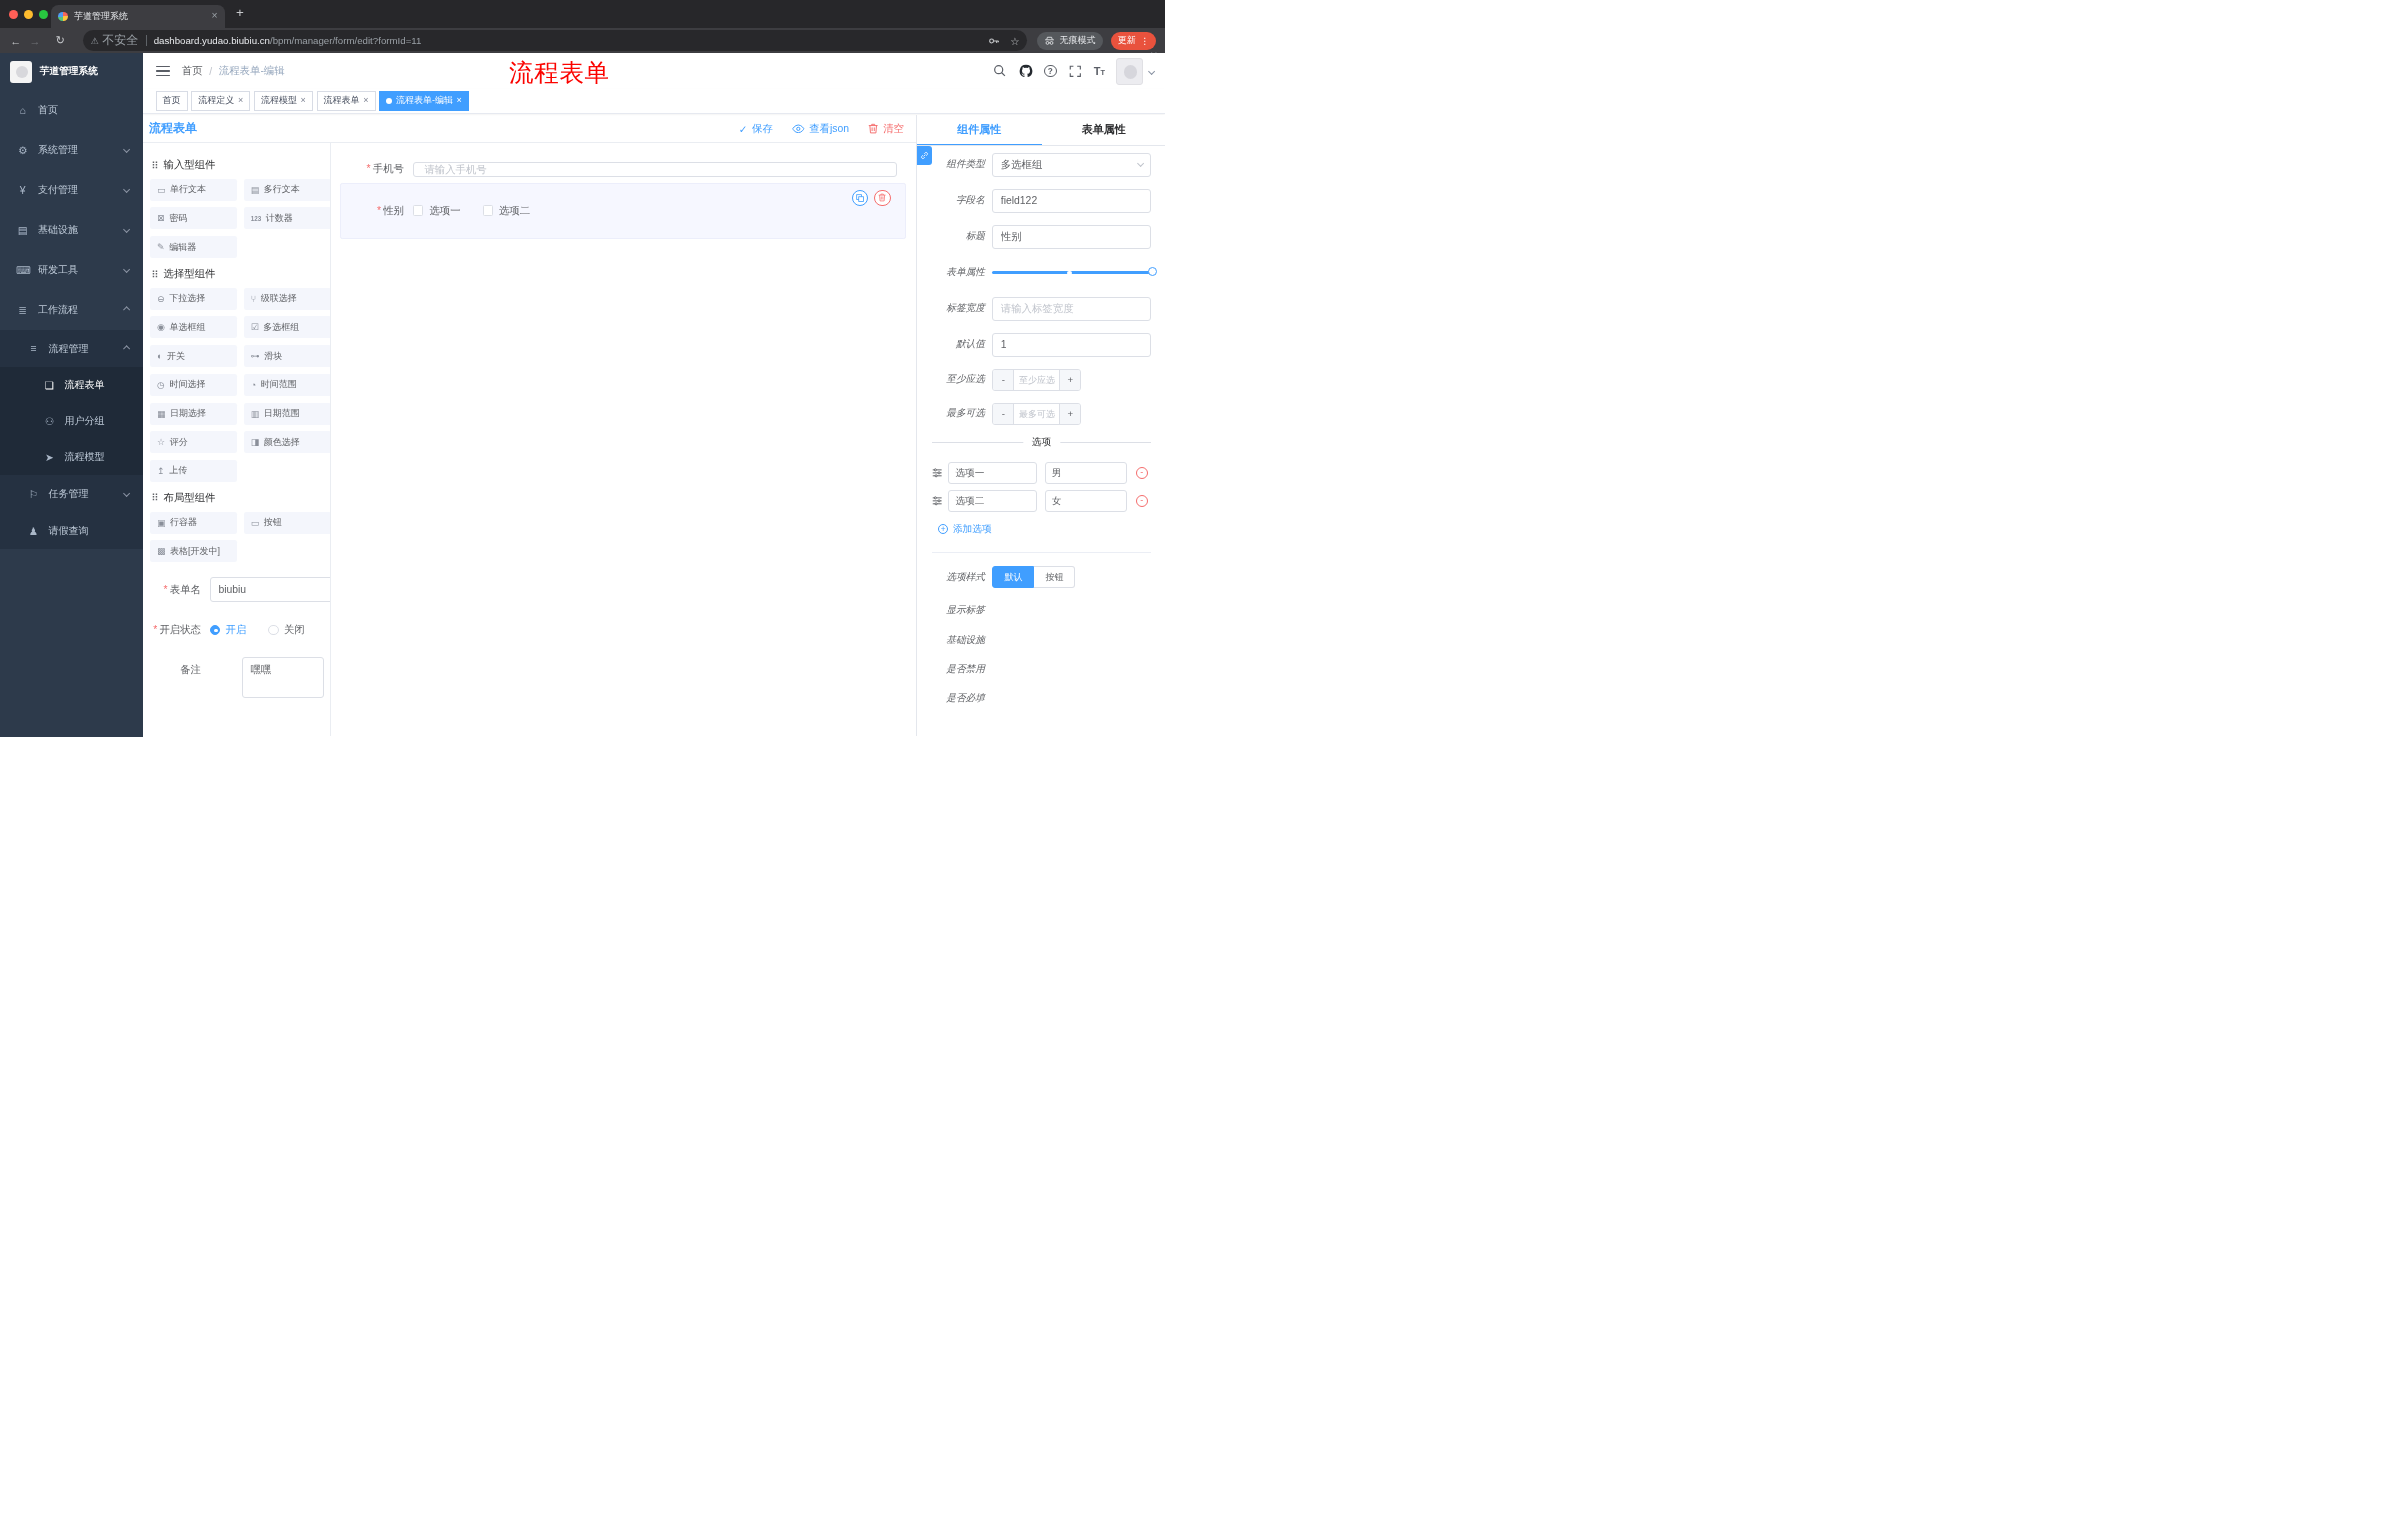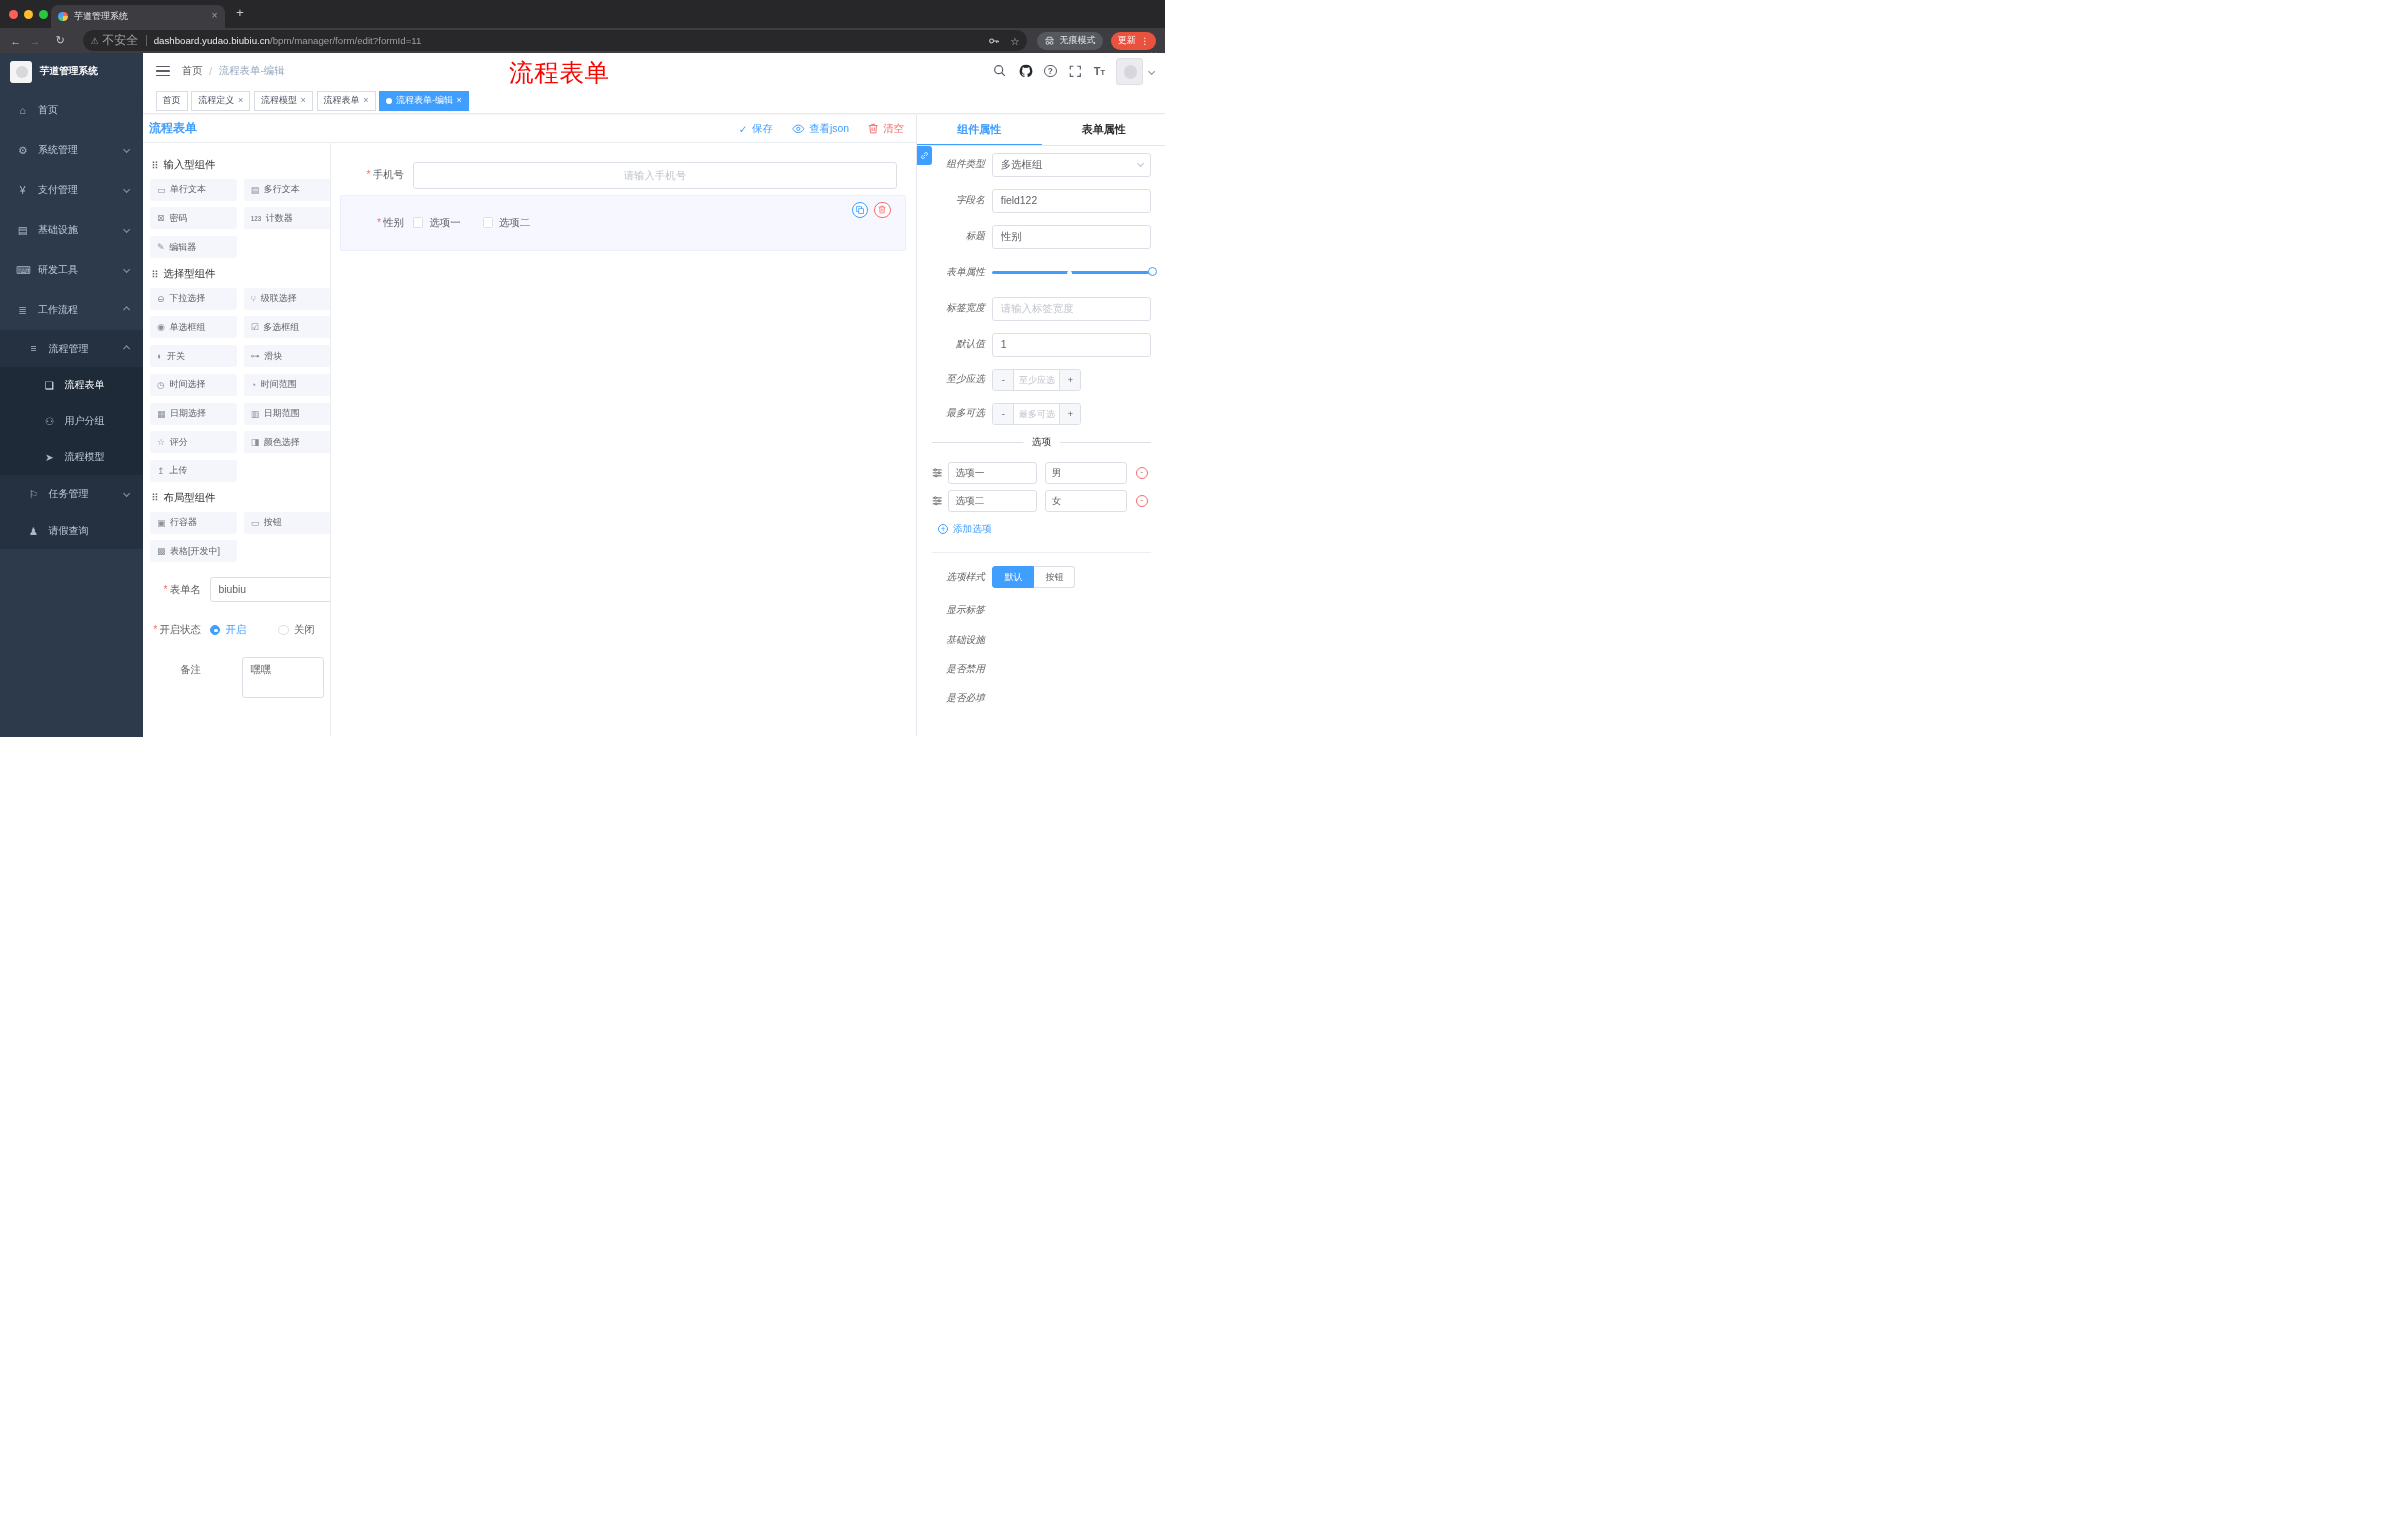--- a/index.html
+++ b/index.html
@@ -98,32 +98,32 @@
   .chip .cicon { font-size:9px; color:#8a8f99; flex:none; }
   .chip .cicon.num { font-size:6.3px; font-weight:bold; letter-spacing:0; }
 
   .meta { padding:15px 6px 0 0; }
   .meta-row { display:flex; align-items:center; margin-bottom:15px; }
   .meta-row.top { align-items:flex-start;gap:32px; }
   .mlabel { width:58px; text-align:right; font-size:10.4px; color:#606266; flex:none; margin-right:9px; line-height:25px; }
   .req { color:#f56c6c; margin-right:2.2px; }
   .minput { flex:1; height:25px; border:0.7px solid #dcdfe6; border-radius:3px; padding:0 7.4px; font-size:10.4px; color:#606266; font-family:inherit; outline:none; }
   .mtextarea { flex:1; height:41px; border:0.7px solid #dcdfe6; border-radius:3px; padding:4.5px 7.4px; font-size:10.4px; color:#606266; resize:none; font-family:inherit; outline:none; }
-  .radios { display:flex; gap:32px; height:25px; }
+  .radios { display:flex; gap:22px; height:25px; }
   .radio { display:flex; align-items:center; gap:5.2px; font-size:10.4px; color:#606266; cursor:pointer; }
   .rdot { width:10.4px; height:10.4px; border-radius:50%; border:0.7px solid #dcdfe6; background:#fff; position:relative; flex:none; }
   .radio.checked { color:#409eff; }
   .radio.checked .rdot { background:#409eff; border-color:#409eff; }
   .radio.checked .rdot::after { content:""; position:absolute; left:3.3px; top:3.3px; width:3.3px; height:3.3px; border-radius:50%; background:#fff; }
 
   
   .canvas { position:absolute; left:188px; top:28px; width:585px; height:593px; background:#fff; padding-top:18.6px; }
   .c-row { display:flex; align-items:center; padding-right:19.3px; }
   .c-label { width:82px; text-align:right; font-size:10.4px; color:#606266; flex:none; padding-right:9px; }
-  .c-input { flex:1; height:27px; border:0.7px solid #dcdfe6; border-radius:3px; padding:0 10.4px; font-size:10.4px; color:#606266; font-family:inherit; outline:none;text-align:center; }
+  .c-input { flex:1; height:15px; border:0.7px solid #dcdfe6; border-radius:3px; padding:0 10.4px; font-size:10.4px; color:#606266; font-family:inherit; outline:none; }
   .c-input::placeholder, .minput::placeholder, .p-input::placeholder, .step-in::placeholder { color:#c0c4cc; }
   .widget { position:relative; margin:6px 10.4px 0 9px; height:56px; background:#f6f7ff; border:0.7px solid #eceefb; border-radius:2.2px; display:flex; align-items:center; }
   .widget .c-label { width:72px; }
   .cb-group { display:flex; align-items:center; gap:22px; }
   .checkbox { display:flex; align-items:center; gap:6px; font-size:10.4px; color:#606266; cursor:pointer; }
   .cbox { width:10.4px; height:10.4px; border:0.7px solid #dcdfe6; border-radius:1.5px; background:#fff; flex:none; }
   .w-actions { position:absolute; right:14px; top:6px; display:flex; gap:6px; }
   .circ-btn { width:16.3px; height:16.3px; border-radius:50%; background:#fff; display:flex; align-items:center; justify-content:center; cursor:pointer; }
   .circ-btn.copy { border:0.7px solid #409eff; }
   .circ-btn.del { border:0.7px solid #f56c6c; }

